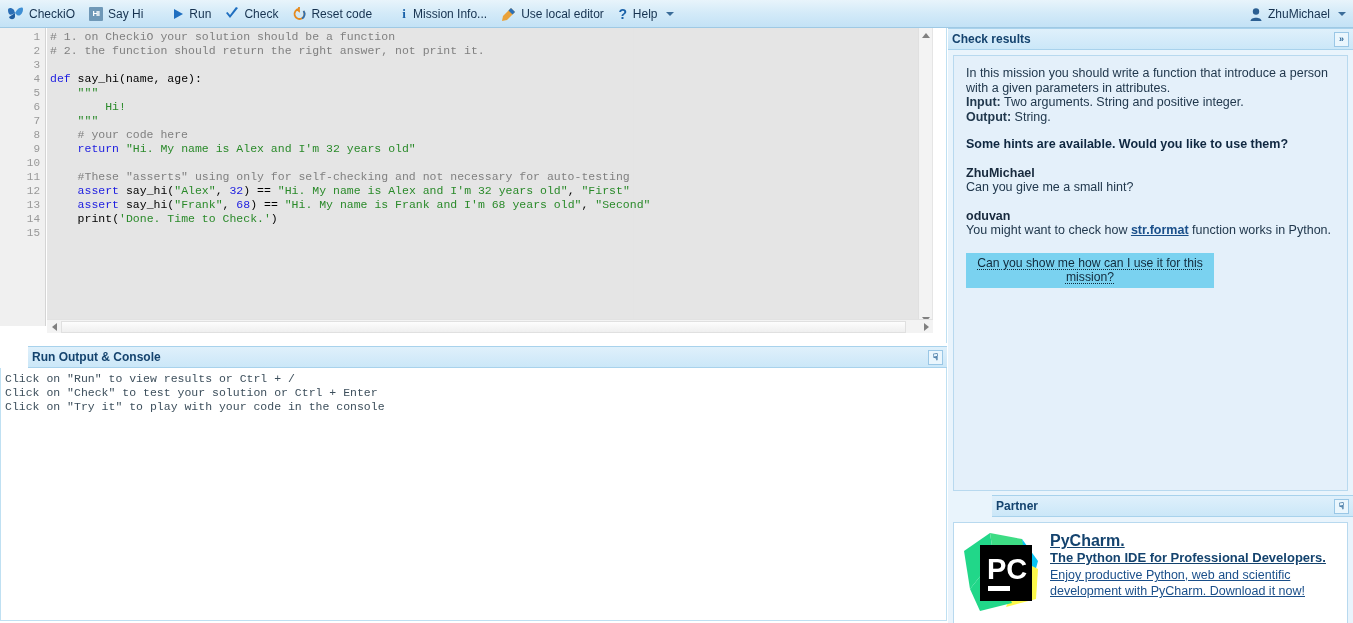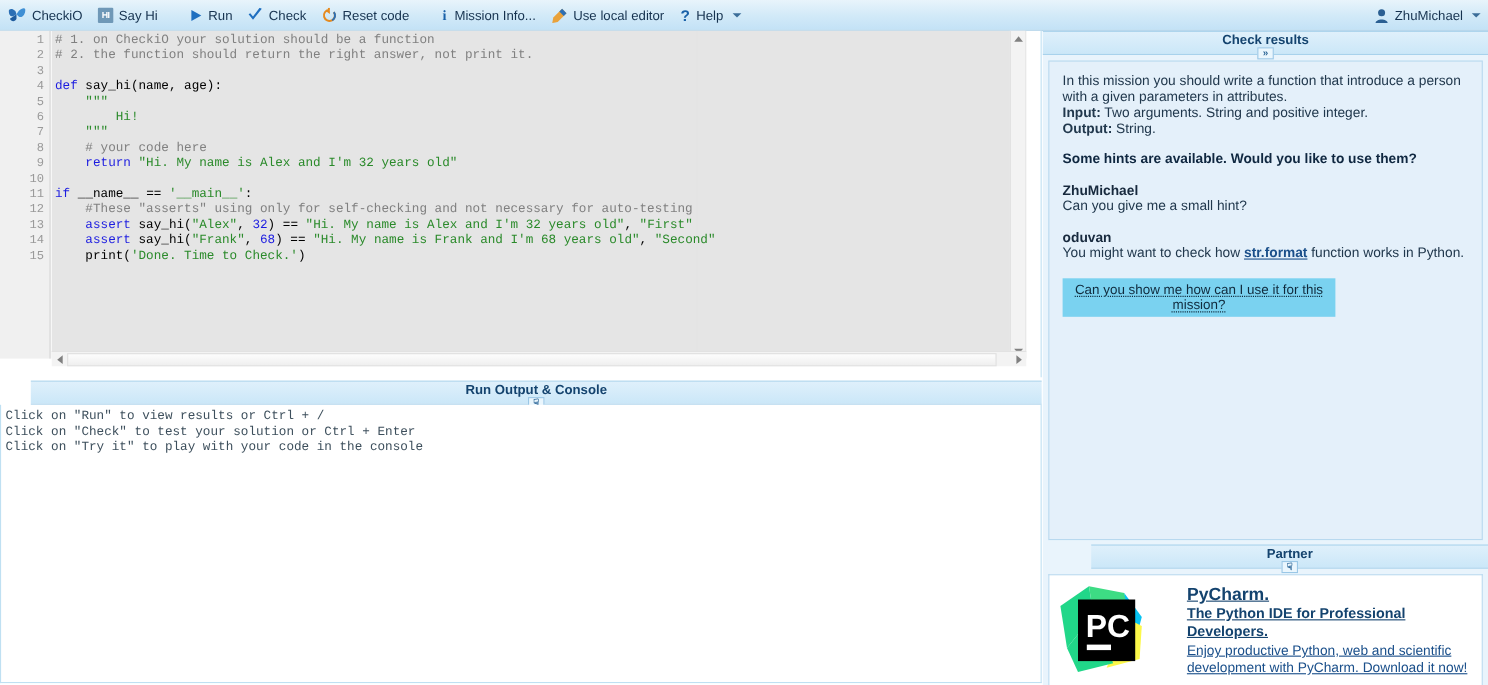--- a/index.html
+++ b/index.html
@@ -167,21 +167,20 @@
   }
   .panel-head {
     height: 22px;
     background: linear-gradient(to bottom,#dff0fb,#cbe7f8);
     border-top: 1px solid #a8d2ec;
     border-bottom: 1px solid #a8d2ec;
     display: flex; align-items: center;
     padding: 0 4px 0 4px;
     font-weight: bold; font-size: 12px;
     color: #14436e;
-    flex-direction: column;
   }
   .panel-head .ph-title { flex: 1 1 auto; }
   .collapse-btn {
     width: 15px; height: 15px;
     border: 1px solid #9ac7e6; background: #eaf6fd;
     display: flex; align-items: center; justify-content: center;
     font-size: 9px; color: #2a6496; line-height: 1;
     cursor: pointer;
   }
   #console-body {
@@ -251,21 +250,21 @@
   }
   #partner-body {
     position: absolute; left: 5px; top: 27px;
     width: 395px; height: 101px;
     background: #ffffff;
     border: 1px solid #b8d9ef; border-bottom: none;
     display: flex; padding: 6px 6px 0 6px; gap: 8px;
     overflow: hidden;
   }
   #pc-logo { width: 82px; height: 86px; flex: 0 0 auto; }
-  #partner-text { flex: 1 1 auto; padding-top: 2px; margin-left: 29px; }
+  #partner-text { flex: 1 1 auto; padding-top: 2px; }
   .pt-title {
     font-size: 16px; font-weight: bold; color: #14436e;
     text-decoration: underline; line-height: 19px;
   }
   .pt-sub {
     font-size: 13px; font-weight: bold; color: #14436e;
     text-decoration: underline; line-height: 16px;
   }
   .pt-body {
     font-size: 12.5px; color: #1a4f8a;
@@ -384,21 +383,20 @@
   <div class="cline"><span class="cm-comment"># 1. on CheckiO your solution should be a function</span></div>
       <div class="cline"><span class="cm-comment"># 2. the function should return the right answer, not print it.</span></div>
       <div class="cline">&nbsp;</div>
       <div class="cline"><span class="cm-keyword">def </span><span class="cm-def">say_hi</span><span class="cm-plain">(name, age):</span></div>
       <div class="cline"><span class="cm-string">    """</span></div>
       <div class="cline"><span class="cm-string">        Hi!</span></div>
       <div class="cline"><span class="cm-string">    """</span></div>
       <div class="cline"><span class="cm-comment">    # your code here</span></div>
       <div class="cline"><span class="cm-plain">    </span><span class="cm-keyword">return </span><span class="cm-string">"Hi. My name is Alex and I'm 32 years old"</span></div>
       <div class="cline">&nbsp;</div>
-      <div class="cline"><span class="cm-keyword">if </span><span class="cm-plain">__name__ </span><span class="cm-plain">== </span><span class="cm-string">'__main__'</span><span class="cm-plain">:</span></div>
       <div class="cline"><span class="cm-comment">    #These "asserts" using only for self-checking and not necessary for auto-testing</span></div>
       <div class="cline"><span class="cm-plain">    </span><span class="cm-keyword">assert </span><span class="cm-plain">say_hi(</span><span class="cm-string">"Alex"</span><span class="cm-plain">, </span><span class="cm-number">32</span><span class="cm-plain">) == </span><span class="cm-string">"Hi. My name is Alex and I'm 32 years old"</span><span class="cm-plain">, </span><span class="cm-string">"First"</span></div>
       <div class="cline"><span class="cm-plain">    </span><span class="cm-keyword">assert </span><span class="cm-plain">say_hi(</span><span class="cm-string">"Frank"</span><span class="cm-plain">, </span><span class="cm-number">68</span><span class="cm-plain">) == </span><span class="cm-string">"Hi. My name is Frank and I'm 68 years old"</span><span class="cm-plain">, </span><span class="cm-string">"Second"</span></div>
       <div class="cline"><span class="cm-plain">    </span><span class="cm-plain">print</span><span class="cm-plain">(</span><span class="cm-string">'Done. Time to Check.'</span><span class="cm-plain">)</span></div>
     </div>
 
   <div id="ed-vscroll">
     <div class="arrow-up">
         <span class="tri-up"></span>
       </div>

